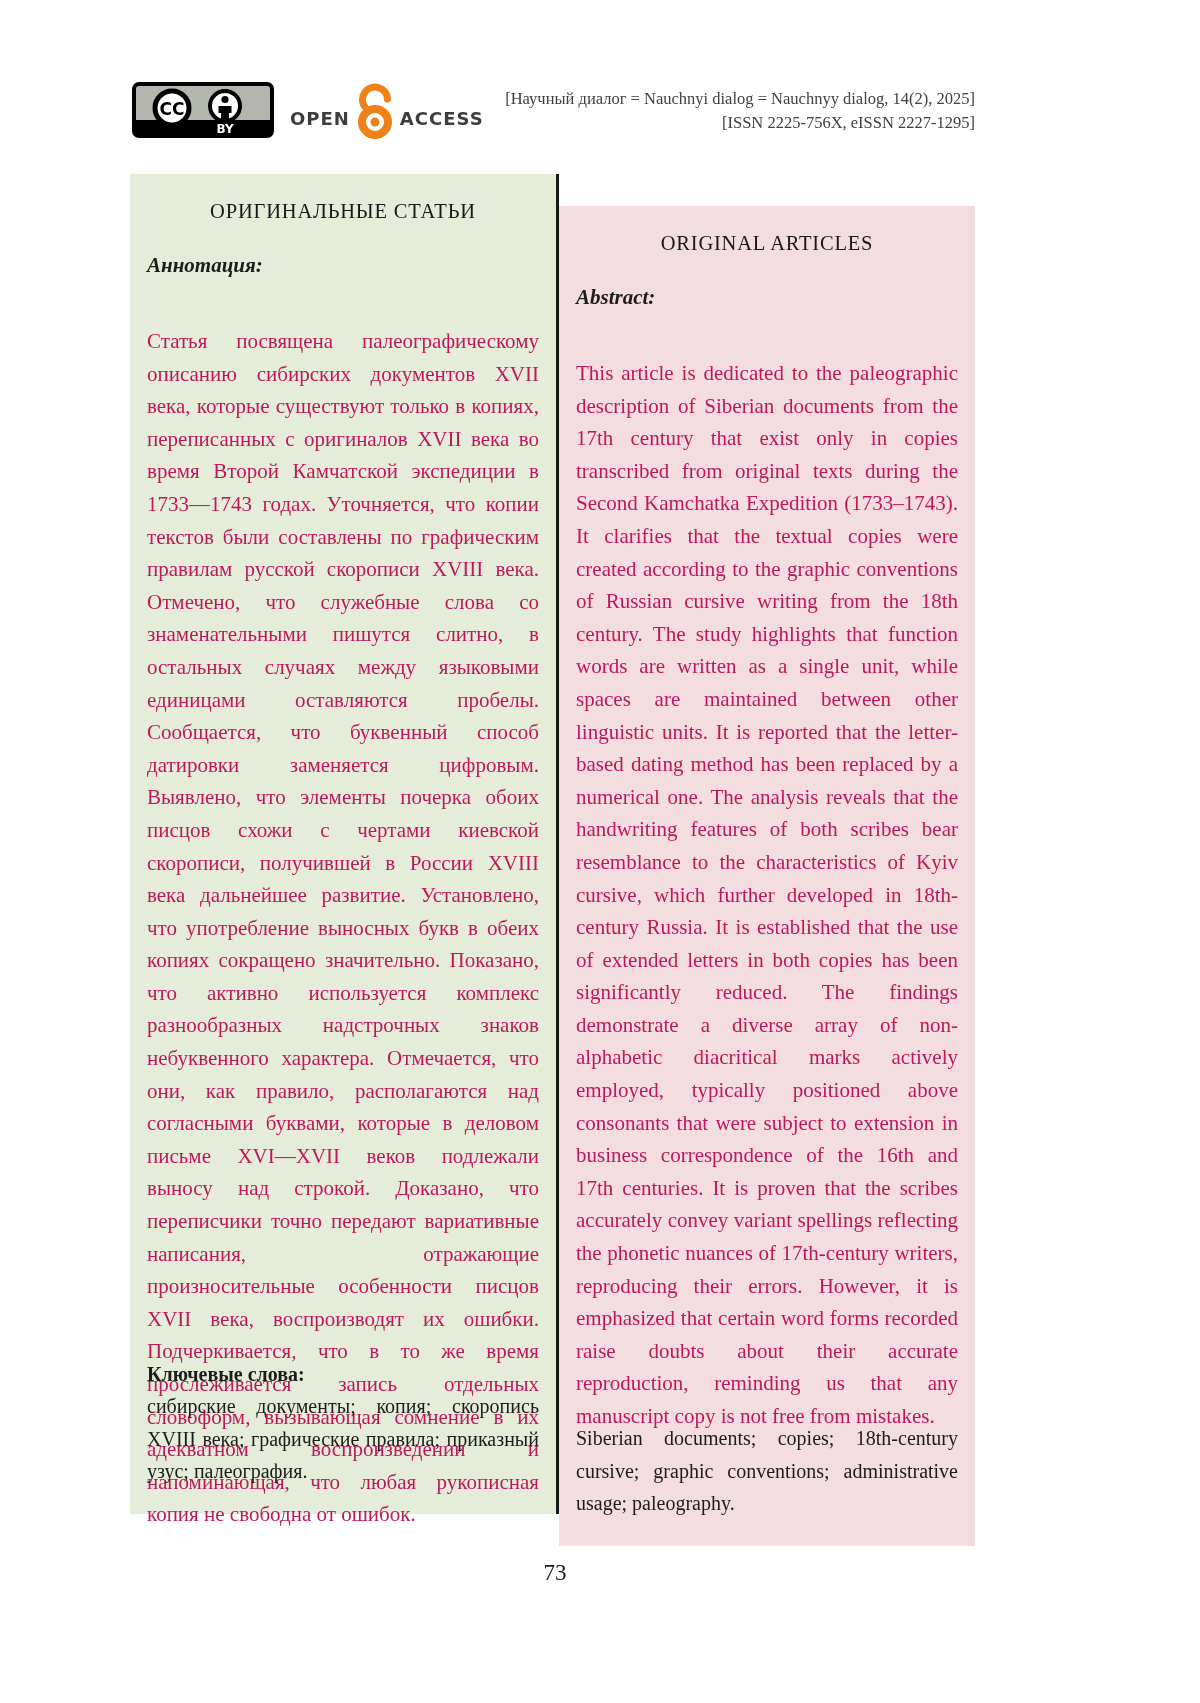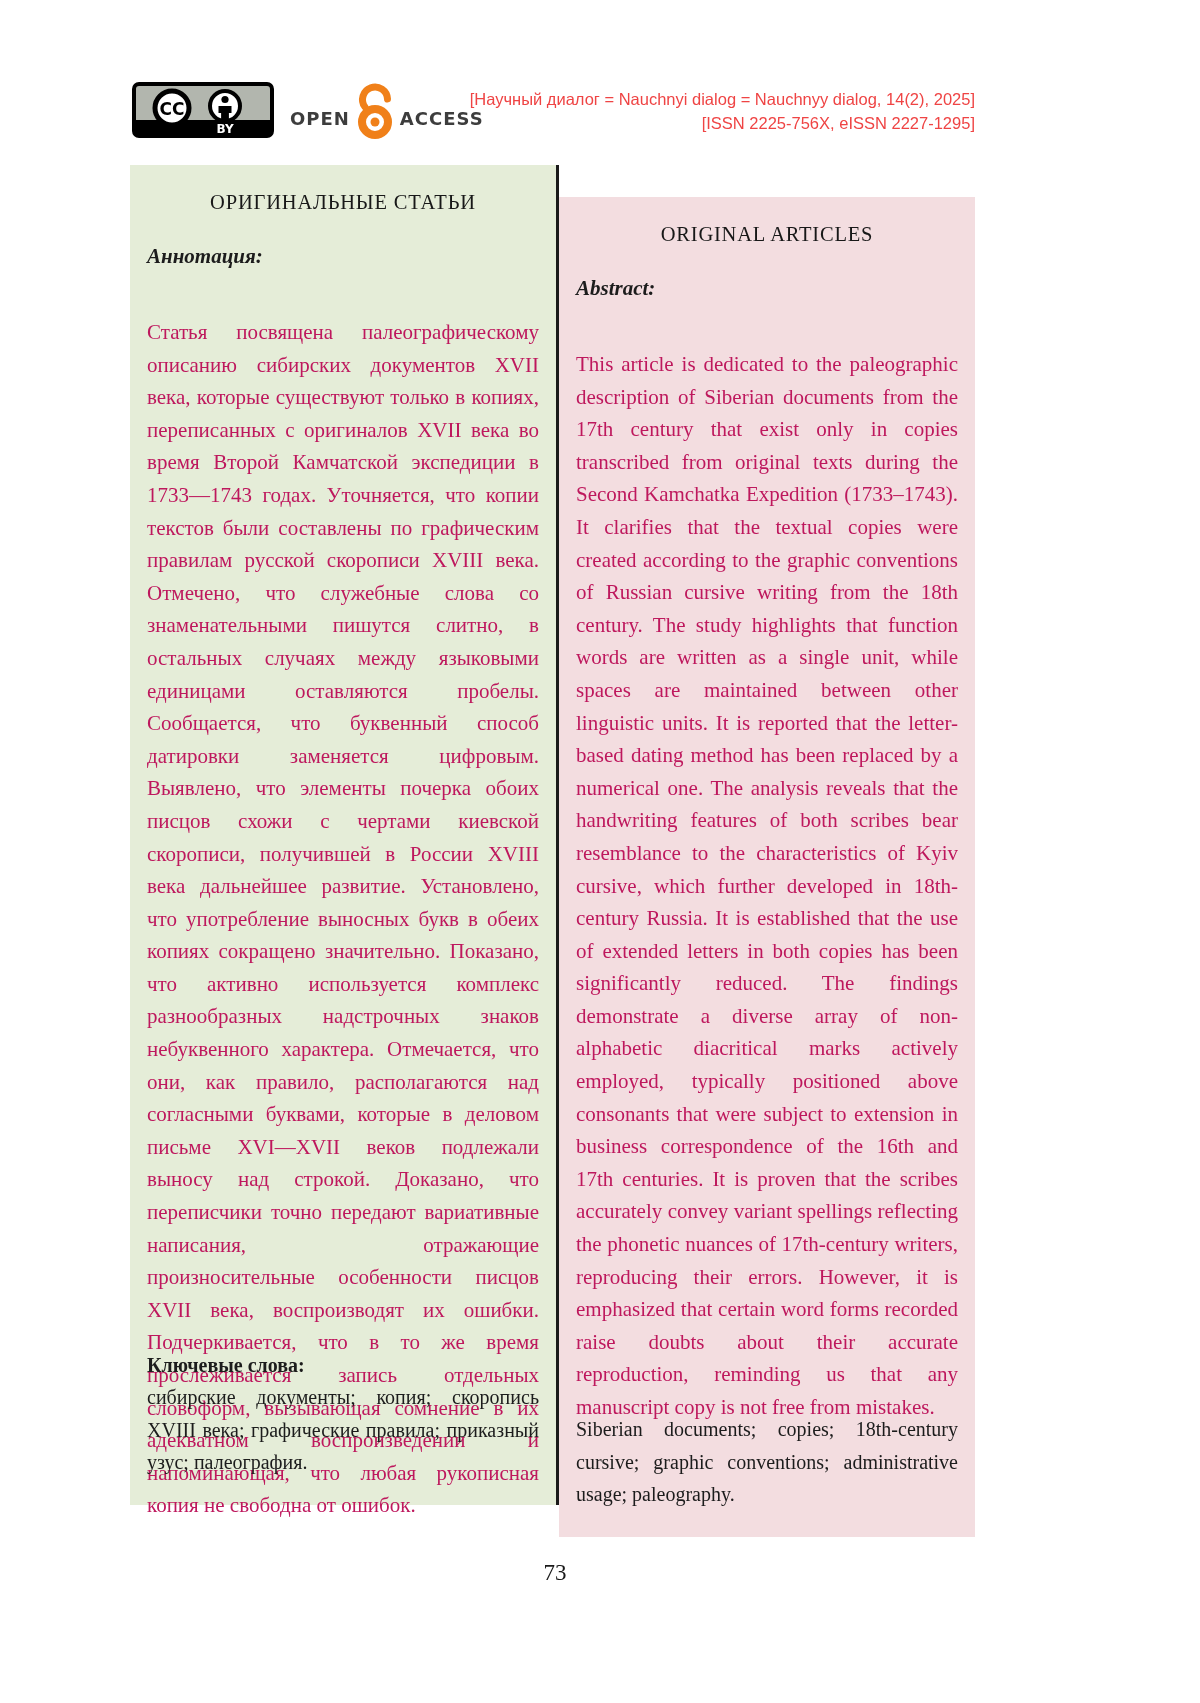--- a/index.html
+++ b/index.html
@@ -34,31 +34,31 @@
     font-weight: bold;
     font-size: 18px;
     letter-spacing: 1px;
     color: #3d3d3d;
     margin-top: 16px;
   }
   .oa-lock { width: 46px; height: 60px; margin: 0 2px; }
   .journal-ref {
     position: absolute; top: 7px; right: 0;
     text-align: right;
-    font-family: Liberation Sans, sans-serif;
+    font-family: Liberation Serif, serif;
     font-size: 16.5px;
     line-height: 24px;
-    color: #ef4444;
+    color: #404040;
     white-space: nowrap;
   }
 
   
   .columns {
     position: absolute;
-    top: 165px; left: 130px;
+    top: 174px; left: 130px;
     width: 845px; height: 1340px;
     display: flex;
   }
   .col {
     position: relative;
     height: 100%;
   }
   .col-left {
     width: 429px;
     background: #e5edd8;

